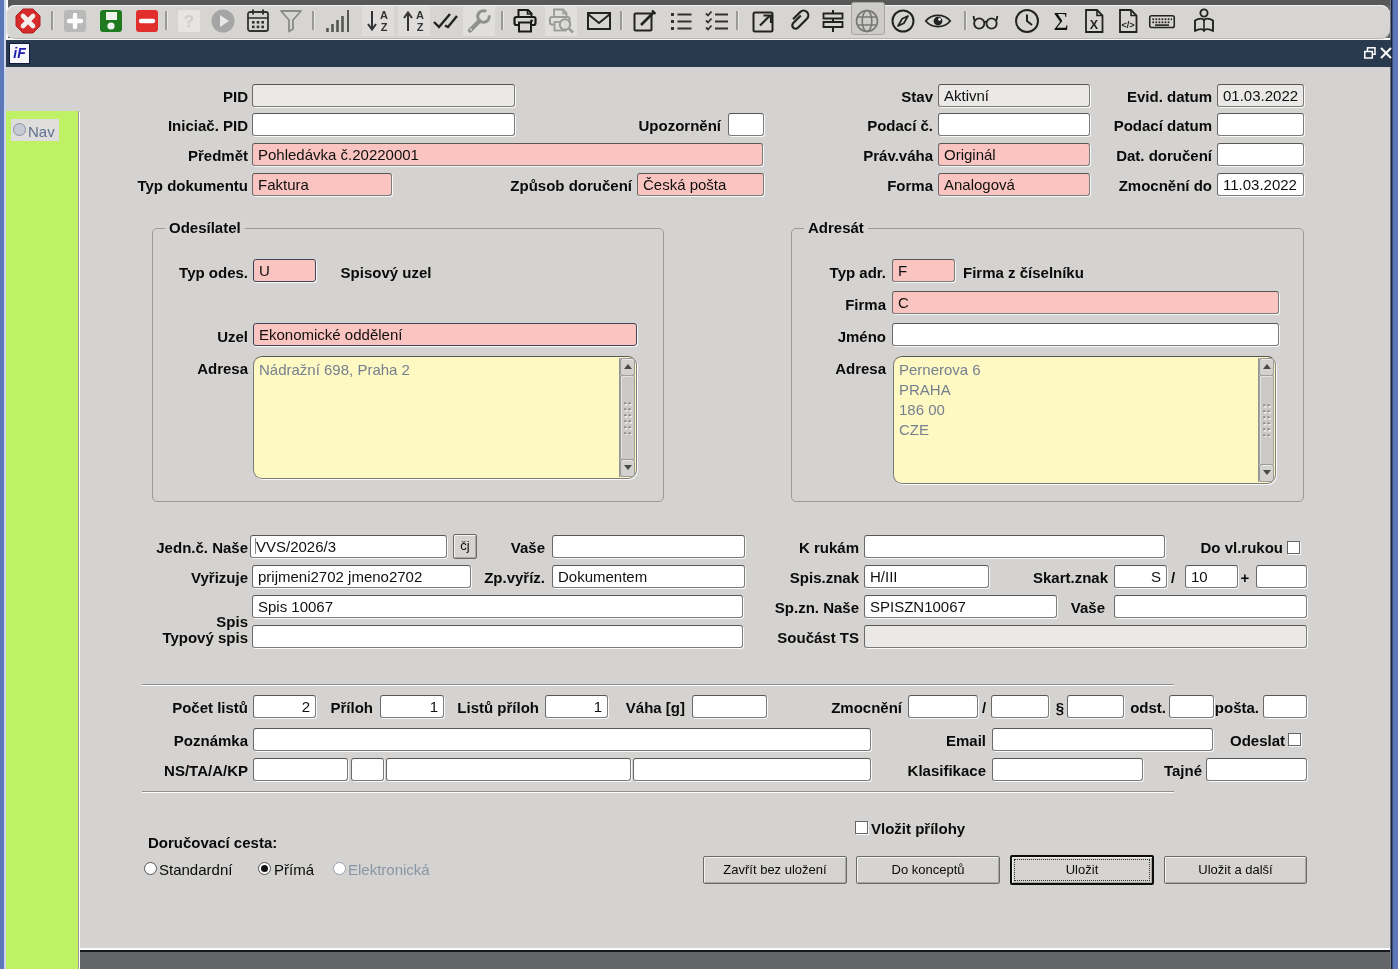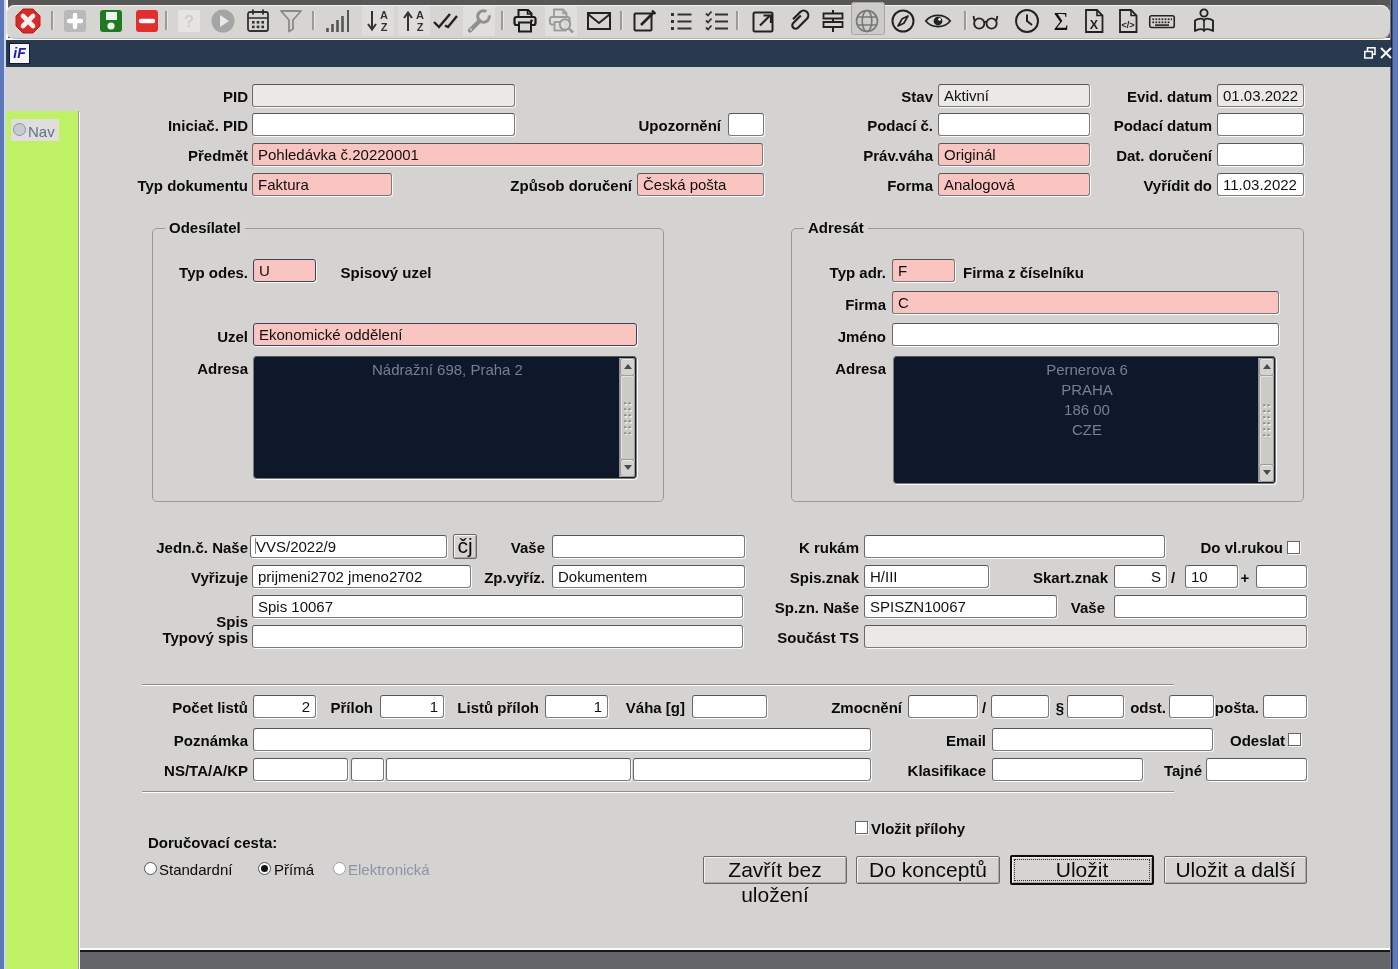--- a/index.html
+++ b/index.html
@@ -11,25 +11,25 @@
 #toolbar{position:absolute;left:6px;top:5px;width:1384px;height:34px;background:#d7d5d1;border-radius:9px 9px 9px 9px;box-shadow:inset 0 1px 0 #f3f2f0, inset 1px 0 0 #eceae7, inset 0 -1px 0 #b9b7b3;}
 #titlebar{position:absolute;left:6px;top:40px;width:1385px;height:27px;background:#2a3a4e;color:#fff;font-size:15px;}
 #titlebar .txt{position:absolute;left:30px;top:5px;white-space:nowrap;}
 #content{position:absolute;left:6px;top:67px;width:1384px;height:881px;background:#d4d3d1;}
 #sidebar{position:absolute;left:6px;top:67px;width:72px;height:879px;background:#bef264;border-right:1px solid #9a9a9a;border-bottom:1px solid #9a9a9a;box-shadow:1px 1px 0 #fff;margin-top:44px;}
 .lbl{position:absolute;font-weight:bold;font-size:15px;color:#0a0a0a;text-align:right;white-space:nowrap;}
 .fld{position:absolute;height:21px;border:1px solid #7b7b7b;border-top-color:#565656;border-left-color:#6a6a6a;border-radius:3px;background:#fff;font-size:15px;color:#101010;line-height:21px;padding:0 0 0 5px;white-space:nowrap;overflow:hidden;box-shadow:1px 1px 0 rgba(255,255,255,.85);}
 .g{background:#eae9e8;}
 .p{background:#fac5c0;}
 .focus{border:1px solid #3c4258;border-top-color:#3c4258;border-left-color:#3c4258;}
-.ta{position:absolute;border:1px solid #7b7b7b;border-top-color:#565656;border-radius:4px;background:#0f172a;box-shadow:1px 1px 0 rgba(255,255,255,.85);font-size:15px;color:#75808f;line-height:20px;padding:3px 0 0 5px;text-align:center;}
+.ta{position:absolute;border:1px solid #7b7b7b;border-top-color:#565656;border-radius:9px;background:#fef9c3;box-shadow:1px 1px 0 rgba(255,255,255,.85);font-size:15px;color:#75808f;line-height:20px;padding:3px 0 0 5px;}
 .grp{position:absolute;border:1px solid #9a9a9a;border-radius:5px;}
 .grp .leg{position:absolute;top:-10px;left:12px;background:#d5d4d2;padding:0 4px;font-weight:bold;font-size:15px;color:#0a0a0a;}
 .sep{position:absolute;height:1px;background:#8f8f8f;box-shadow:0 1px 0 #ffffff;}
-.btn{position:absolute;height:26px;background:#d6d4d0;border:1px solid #6a6a6a;border-radius:2px;font-size:21px;color:#0a0a0a;text-align:center;line-height:25px;box-shadow:inset 1px 1px 0 #f4f3f1, inset -1px -1px 0 #aaa8a4;}
+.btn{position:absolute;height:26px;background:#d6d4d0;border:1px solid #6a6a6a;border-radius:2px;font-size:13px;color:#0a0a0a;text-align:center;line-height:25px;box-shadow:inset 1px 1px 0 #f4f3f1, inset -1px -1px 0 #aaa8a4;}
 .btnd{border:2px solid #0c0c0c;line-height:25px;}
 .btnd .foc{position:absolute;left:2px;top:2px;right:2px;bottom:2px;border:1px dotted #333;}
 .cb{position:absolute;width:11px;height:11px;background:#fff;border:1px solid #666;box-shadow:1px 1px 0 rgba(255,255,255,.8);}
 .rad{position:absolute;width:11px;height:11px;border-radius:50%;background:#fff;border:1px solid #555;}
 .rlbl{position:absolute;font-size:15px;color:#0a0a0a;white-space:nowrap;}
 .tsep{position:absolute;top:11px;width:2px;height:19px;background:#9a9a9a;box-shadow:1px 0 0 #e8e7e5;}
 .ticon{position:absolute;top:7px;width:28px;height:28px;}
 .sb{position:absolute;top:1px;right:1px;width:15px;bottom:1px;background:#c2c0bc;border-left:1px solid #949494;border-radius:0 2px 2px 0;}
 .sb .ub,.sb .db{position:absolute;left:0;width:13px;height:16px;background:#d4d2ce;border:1px solid #9a9a9a;border-radius:3px;box-shadow:inset 0 1px 0 #eceae7;}
 .sb .ub{top:0;} .sb .db{bottom:0;}
@@ -322,21 +322,21 @@
 <div class="lbl" style="left:745px;top:147px;width:188px;">Práv.váha</div>
 <div class="fld p" style="left:938px;top:143px;width:145px;">Originál</div>
 <div class="lbl" style="left:745px;top:177px;width:188px;">Forma</div>
 <div class="fld p" style="left:938px;top:173px;width:145px;">Analogová</div>
 <div class="lbl" style="left:1024px;top:88px;width:188px;">Evid. datum</div>
 <div class="fld g" style="left:1217px;top:84px;width:80px;">01.03.2022</div>
 <div class="lbl" style="left:1024px;top:117px;width:188px;">Podací datum</div>
 <div class="fld" style="left:1217px;top:113px;width:80px;"></div>
 <div class="lbl" style="left:1024px;top:147px;width:188px;">Dat. doručení</div>
 <div class="fld" style="left:1217px;top:143px;width:80px;"></div>
-<div class="lbl" style="left:1024px;top:177px;width:188px;">Vyřídit do</div>
+<div class="lbl" style="left:1024px;top:177px;width:188px;">Zmocnění do</div>
 <div class="fld" style="left:1217px;top:173px;width:80px;">11.03.2022</div>
 
 <div class="grp" style="left:152px;top:228px;width:510px;height:272px;">
     <span class="leg">Odesílatel</span>
   </div>
 <div class="lbl" style="left:60px;top:264px;width:188px;">Typ odes.</div>
 <div class="fld p focus" style="left:253px;top:259px;width:56px;">U</div>
 <div class="lbl" style="left:326px;top:264px;width:120px;text-align:center;">Spisový uzel</div>
 <div class="lbl" style="left:60px;top:328px;width:188px;">Uzel</div>
 <div class="fld p focus" style="left:253px;top:323px;width:377px;">Ekonomické oddělení</div>
@@ -374,21 +374,21 @@
       <div class="th">
         <div class="dots"></div>
       </div>
       <div class="db">
         <div class="ar dn"></div>
       </div>
     </div>
 </div>
 
 <div class="lbl" style="left:60px;top:539px;width:188px;">Jedn.č. Naše</div>
-<div class="fld" style="left:250px;top:535px;width:190px;">VVS/2022/9</div>
+<div class="fld" style="left:250px;top:535px;width:190px;">VVS/2026/3</div>
 <div style="position:absolute;left:255px;top:538px;width:1px;height:16px;background:#8a8a8a;"></div>
 <div class="btn" style="left:453px;top:534px;width:22px;height:23px;line-height:22px;">čj</div>
 <div class="lbl" style="left:360px;top:539px;width:185px;">Vaše</div>
 <div class="fld" style="left:552px;top:535px;width:186px;"></div>
 <div class="lbl" style="left:60px;top:569px;width:188px;">Vyřizuje</div>
 <div class="fld" style="left:252px;top:565px;width:212px;">prijmeni2702 jmeno2702</div>
 <div class="lbl" style="left:360px;top:569px;width:185px;">Zp.vyříz.</div>
 <div class="fld" style="left:552px;top:565px;width:186px;">Dokumentem</div>
 <div class="lbl" style="left:60px;top:613px;width:188px;">Spis</div>
 <div class="fld" style="left:252px;top:595px;width:484px;">Spis 10067</div>

